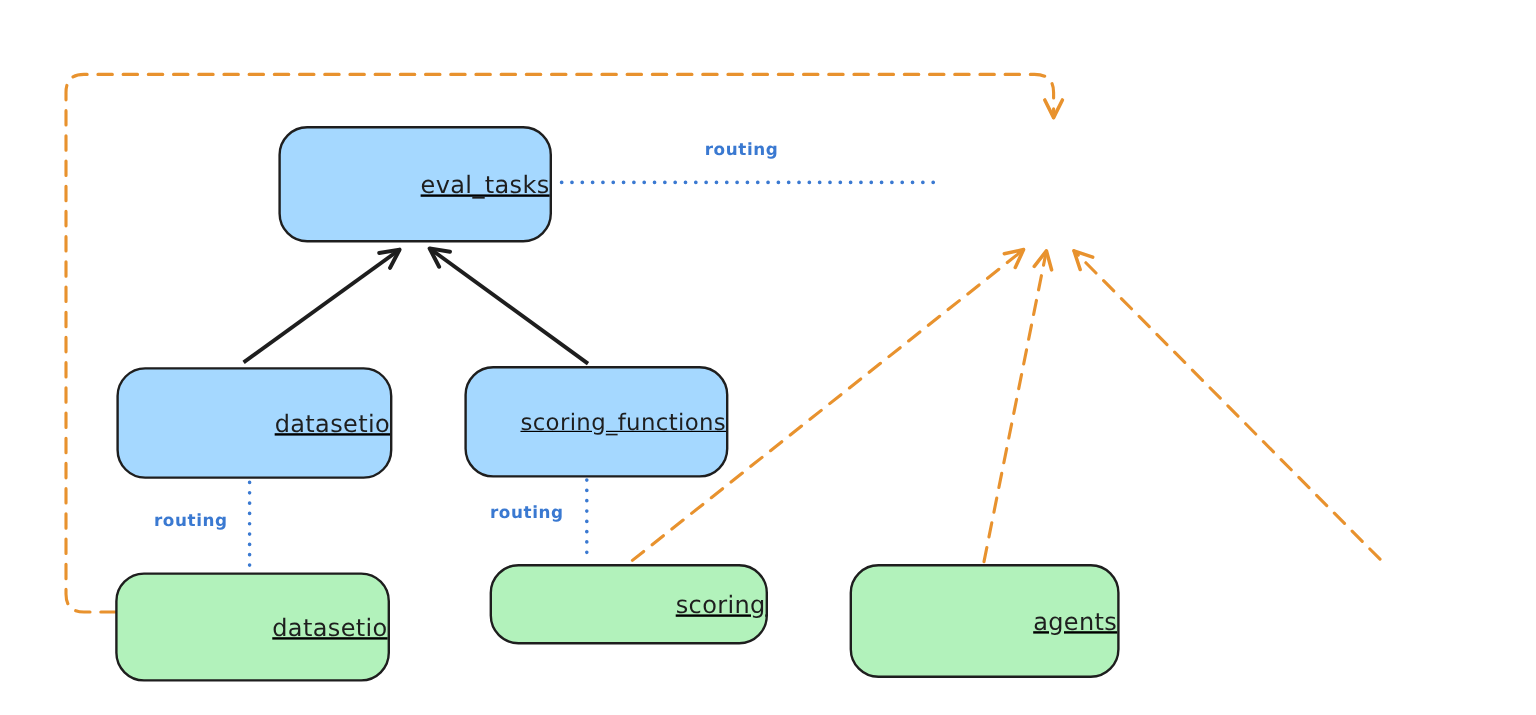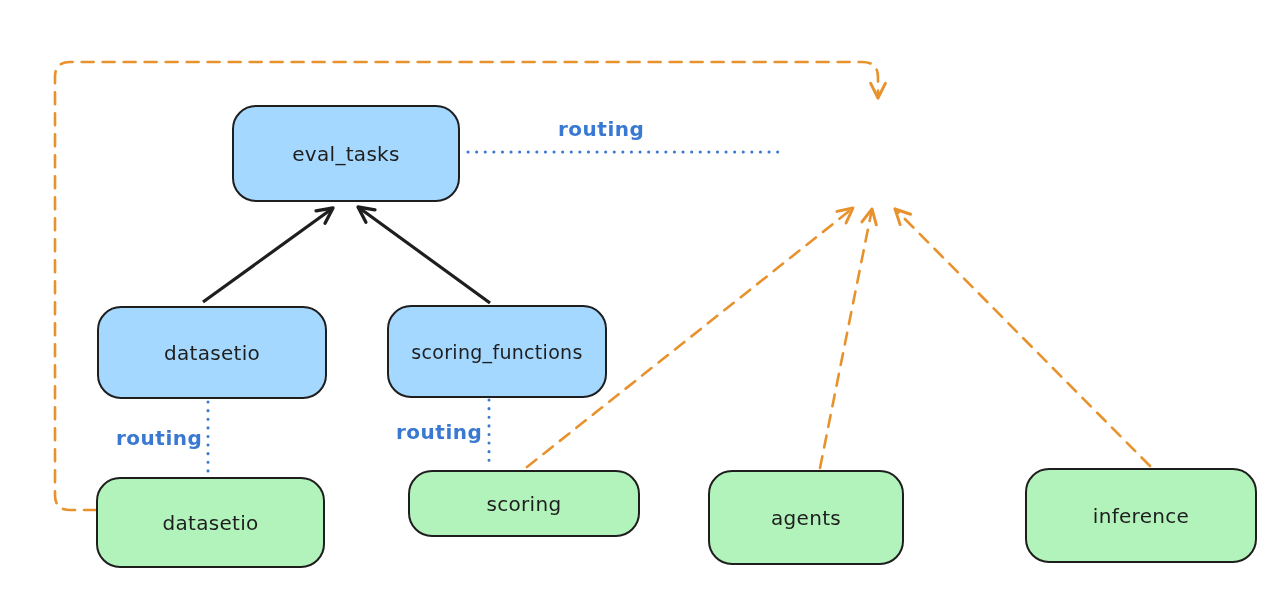--- a/index.html
+++ b/index.html
@@ -18,38 +18,40 @@
     width:1280px;height:596px;
     background:var(--canvas-bg);
     font-family:"DejaVu Sans","Liberation Sans",sans-serif;
     overflow:hidden;
   }
   #connectors{position:absolute;left:0;top:0;width:1280px;height:596px;}
   .node{
     position:absolute;
     border:2.5px solid var(--node-stroke);
     border-radius:24px;
-    display:flex;align-items:center;justify-content:center;
+    display:flex;align-items:center;justify-content:flex-end;
     box-sizing:border-box;
     z-index:2;
+    text-decoration:underline;
   }
   .node.blue{background:var(--blue-fill);}
   .node.green{background:var(--green-fill);}
   .node-label{
     color:var(--label-text);
     font-size:20px;
     letter-spacing:0.3px;
     white-space:nowrap;
   }
   .routing-label{
     position:absolute;
     color:var(--routing-blue);
-    font-size:20px;
+    font-size:14px;
     font-weight:700;
     letter-spacing:0.5px;
+    text-align:center;
     z-index:3;
     white-space:nowrap;
   }
   .edge-black{stroke:var(--black-arrow);stroke-width:3.2;fill:none;}
   .edge-orange{stroke:var(--orange);stroke-width:2.6;fill:none;stroke-dasharray:12 9;stroke-linecap:round;}
   .edge-dotted{stroke:var(--routing-blue);stroke-width:3;fill:none;stroke-dasharray:0.1 8.5;stroke-linecap:round;}
   .head-black{stroke:var(--black-arrow);stroke-width:3;fill:none;stroke-linecap:round;stroke-linejoin:round;}
   .head-orange{stroke:var(--orange);stroke-width:2.8;fill:none;stroke-linecap:round;stroke-linejoin:round;}
 </style>
 </head>
@@ -95,25 +97,22 @@
   </div>
 
   <div class="node blue" style="left:387px;top:305px;width:220px;height:93px">
     <span class="node-label" style="font-size:19px">scoring_functions</span>
   </div>
 
   <div class="node green" style="left:408px;top:470px;width:232px;height:67px">
     <span class="node-label">scoring</span>
   </div>
 
-  <div class="node green" style="left:708px;top:470px;width:196px;height:95px">
+  <div class="node green" style="left:708px;top:470px;width:225px;height:95px">
     <span class="node-label">agents</span>
   </div>
 
-  <div class="node green" style="left:1025px;top:468px;width:232px;height:95px">
-    <span class="node-label">inference</span>
-  </div>
 
   <div class="routing-label" style="left:558px;top:117px;width:120px">routing</div>
   <div class="routing-label" style="left:116px;top:426px;width:86px">routing</div>
   <div class="routing-label" style="left:396px;top:420px;width:86px">routing</div>
 
 </div>
 
 </body></html>

